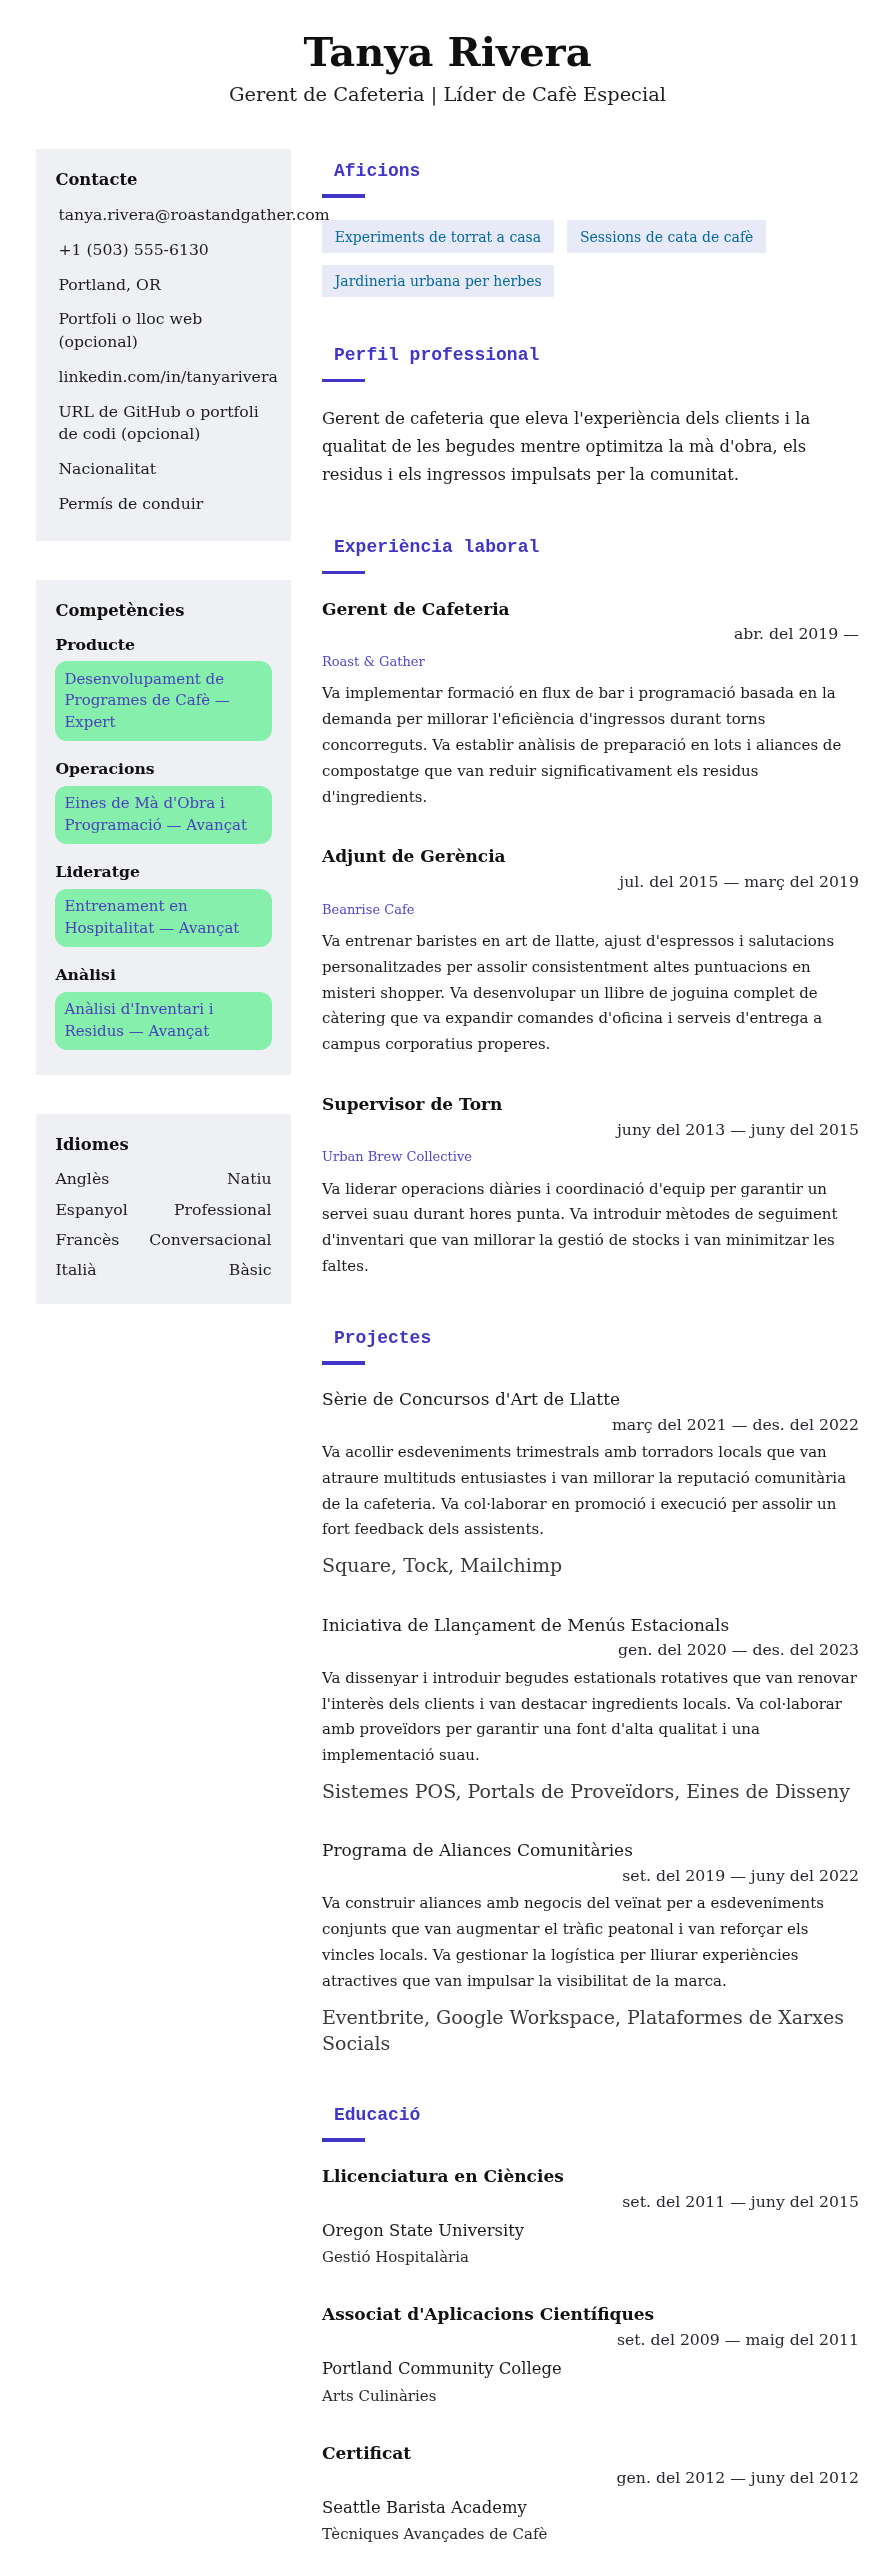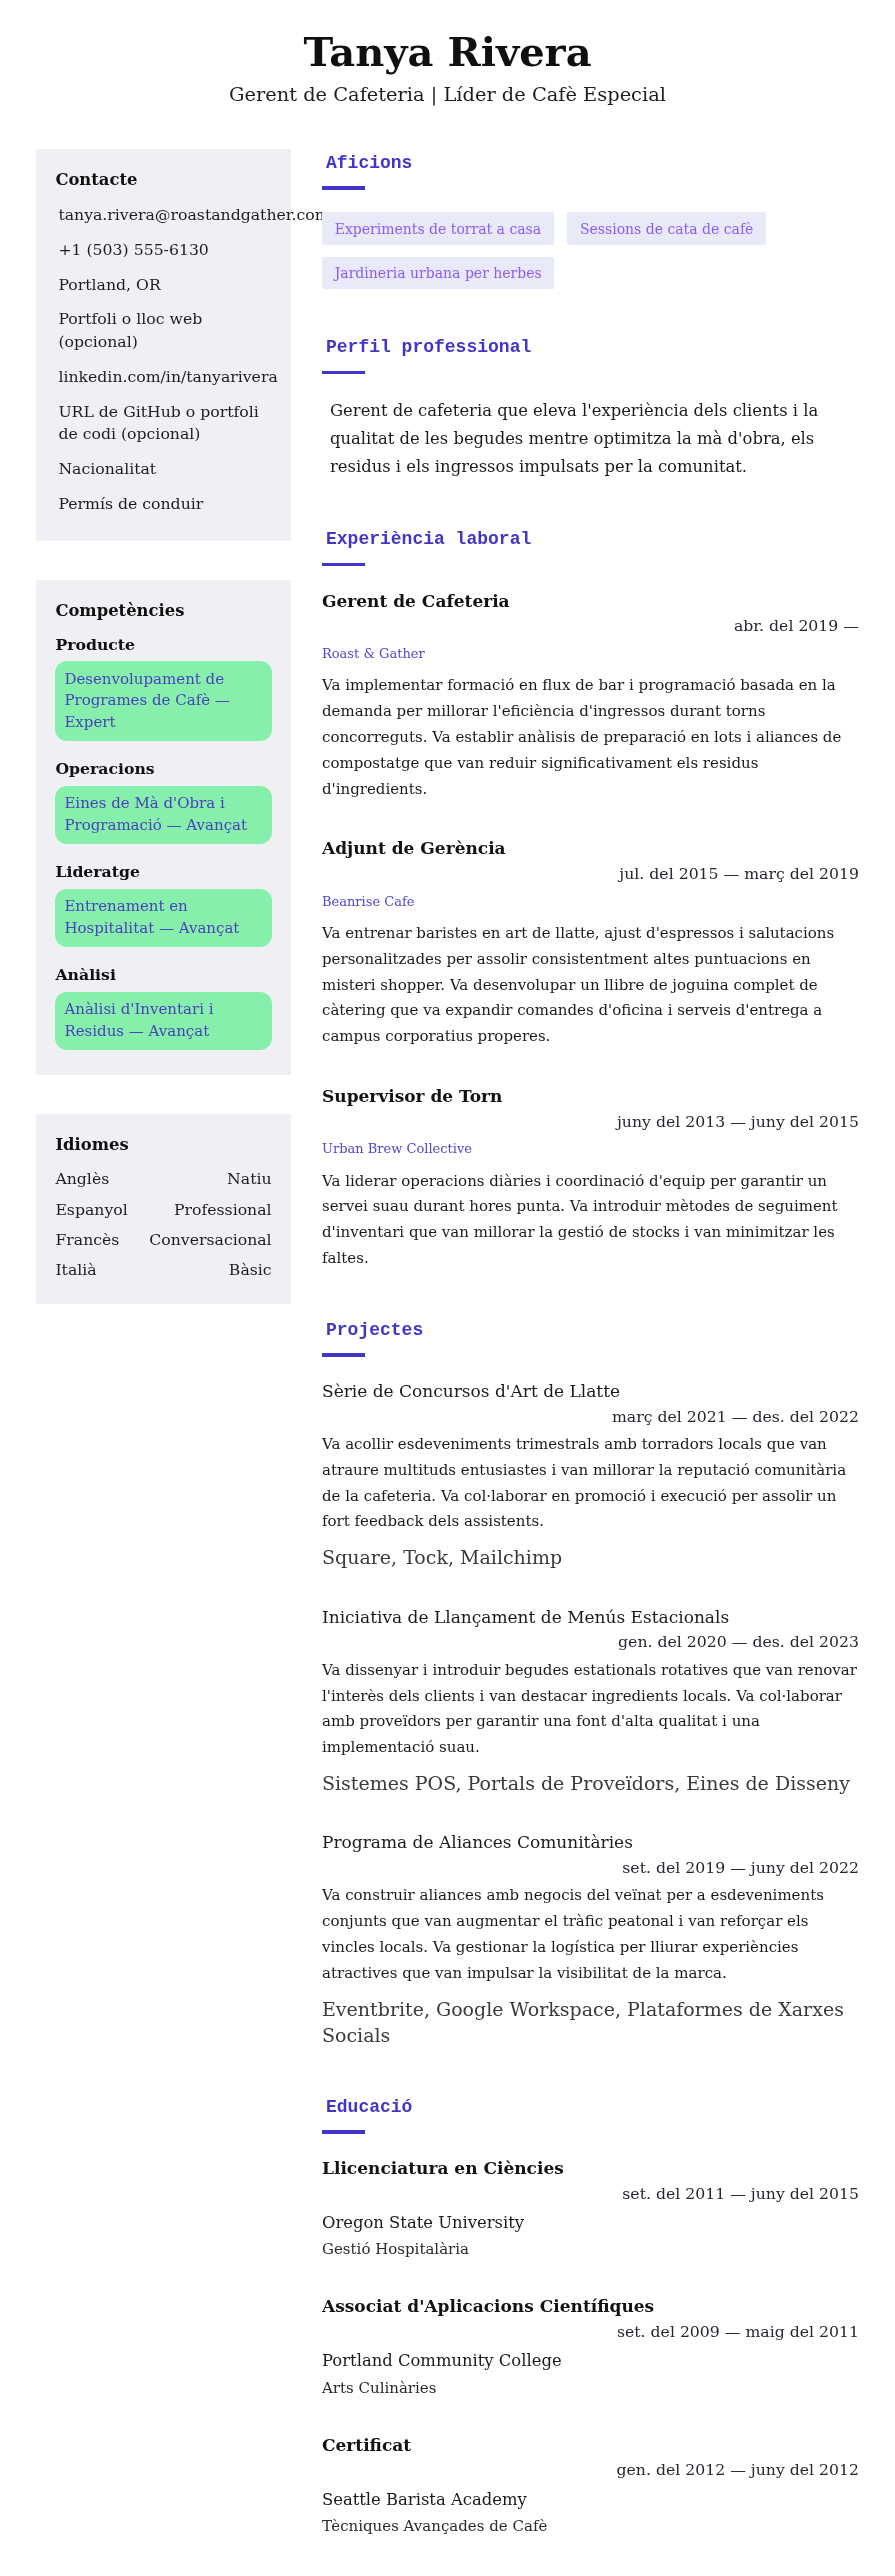--- a/index.html
+++ b/index.html
@@ -25,27 +25,27 @@
   .skill-cat { font-size: 15.7px; font-weight: bold; color: #101010; margin: 18px 0 7.5px; }
   .skill-cat.first { margin-top: 0; }
   .pill { background: #86efac; color: #4a42bb; font-size: 15px; line-height: 1.45; padding: 7.5px 9px; border-radius: 12px; }
   .lang-row { display: flex; justify-content: space-between; font-size: 15.7px; margin: 0 0 11.2px; color: #1d1d1d; }
   .lang-row:last-child { margin-bottom: 0; }
 
   
   .main { flex: 1 1 auto; min-width: 0; }
   .main section { margin-bottom: 48px; }
   .main section:last-child { margin-bottom: 0; }
-  .sec-h { font-family: "Liberation Mono", monospace; font-weight: bold; font-size: 18px; color: #4136c8; margin: 4px; }
+  .sec-h { font-family: "Liberation Mono", monospace; font-weight: bold; font-size: 18px; color: #4136c8; margin: 12px; }
   .rule { width: 43px; height: 3.7px; background: #4136c8; margin: 13.4px 0 22.4px; }
 
   .chips { display: flex; flex-wrap: wrap; gap: 12px 13.4px; }
-  .chip { background: #e9eaf8; color: #8b5cf6; font-size: 14px; padding: 8.2px 12.7px; border-radius: 1.5px; }
-
-  .lead { font-size: 16.4px; line-height: 1.72; margin: 8px; }
+  .chip { background: #e9eaf8; color: #0369a1; font-size: 14px; padding: 8.2px 12.7px; border-radius: 1.5px; }
+
+  .lead { font-size: 16.4px; line-height: 1.72; margin: 0; }
 
   .entry { margin-bottom: 34px; }
   .entry:last-child { margin-bottom: 0; }
   .entry-head { display: flex; align-items: flex-start; flex-direction: column; }
   .entry-title { font-size: 17px; font-weight: bold; margin: 0; line-height: 1.5; color: #121212; }
   .entry-title.regular { font-weight: normal; color: #1b1b1b; }
   .entry-date { flex: 0 1 auto; margin-left: auto; padding-left: 22.4px; font-size: 15.7px; color: #26262e; line-height: 1.55; text-align: left; }
   .company { font-size: 13px; color: #5145ce; margin: 7.5px 0 10.4px; line-height: 1.3; }
   .desc { font-size: 15px; line-height: 1.72; margin: 0; }
   .proj .desc { margin-top: 3px; }

